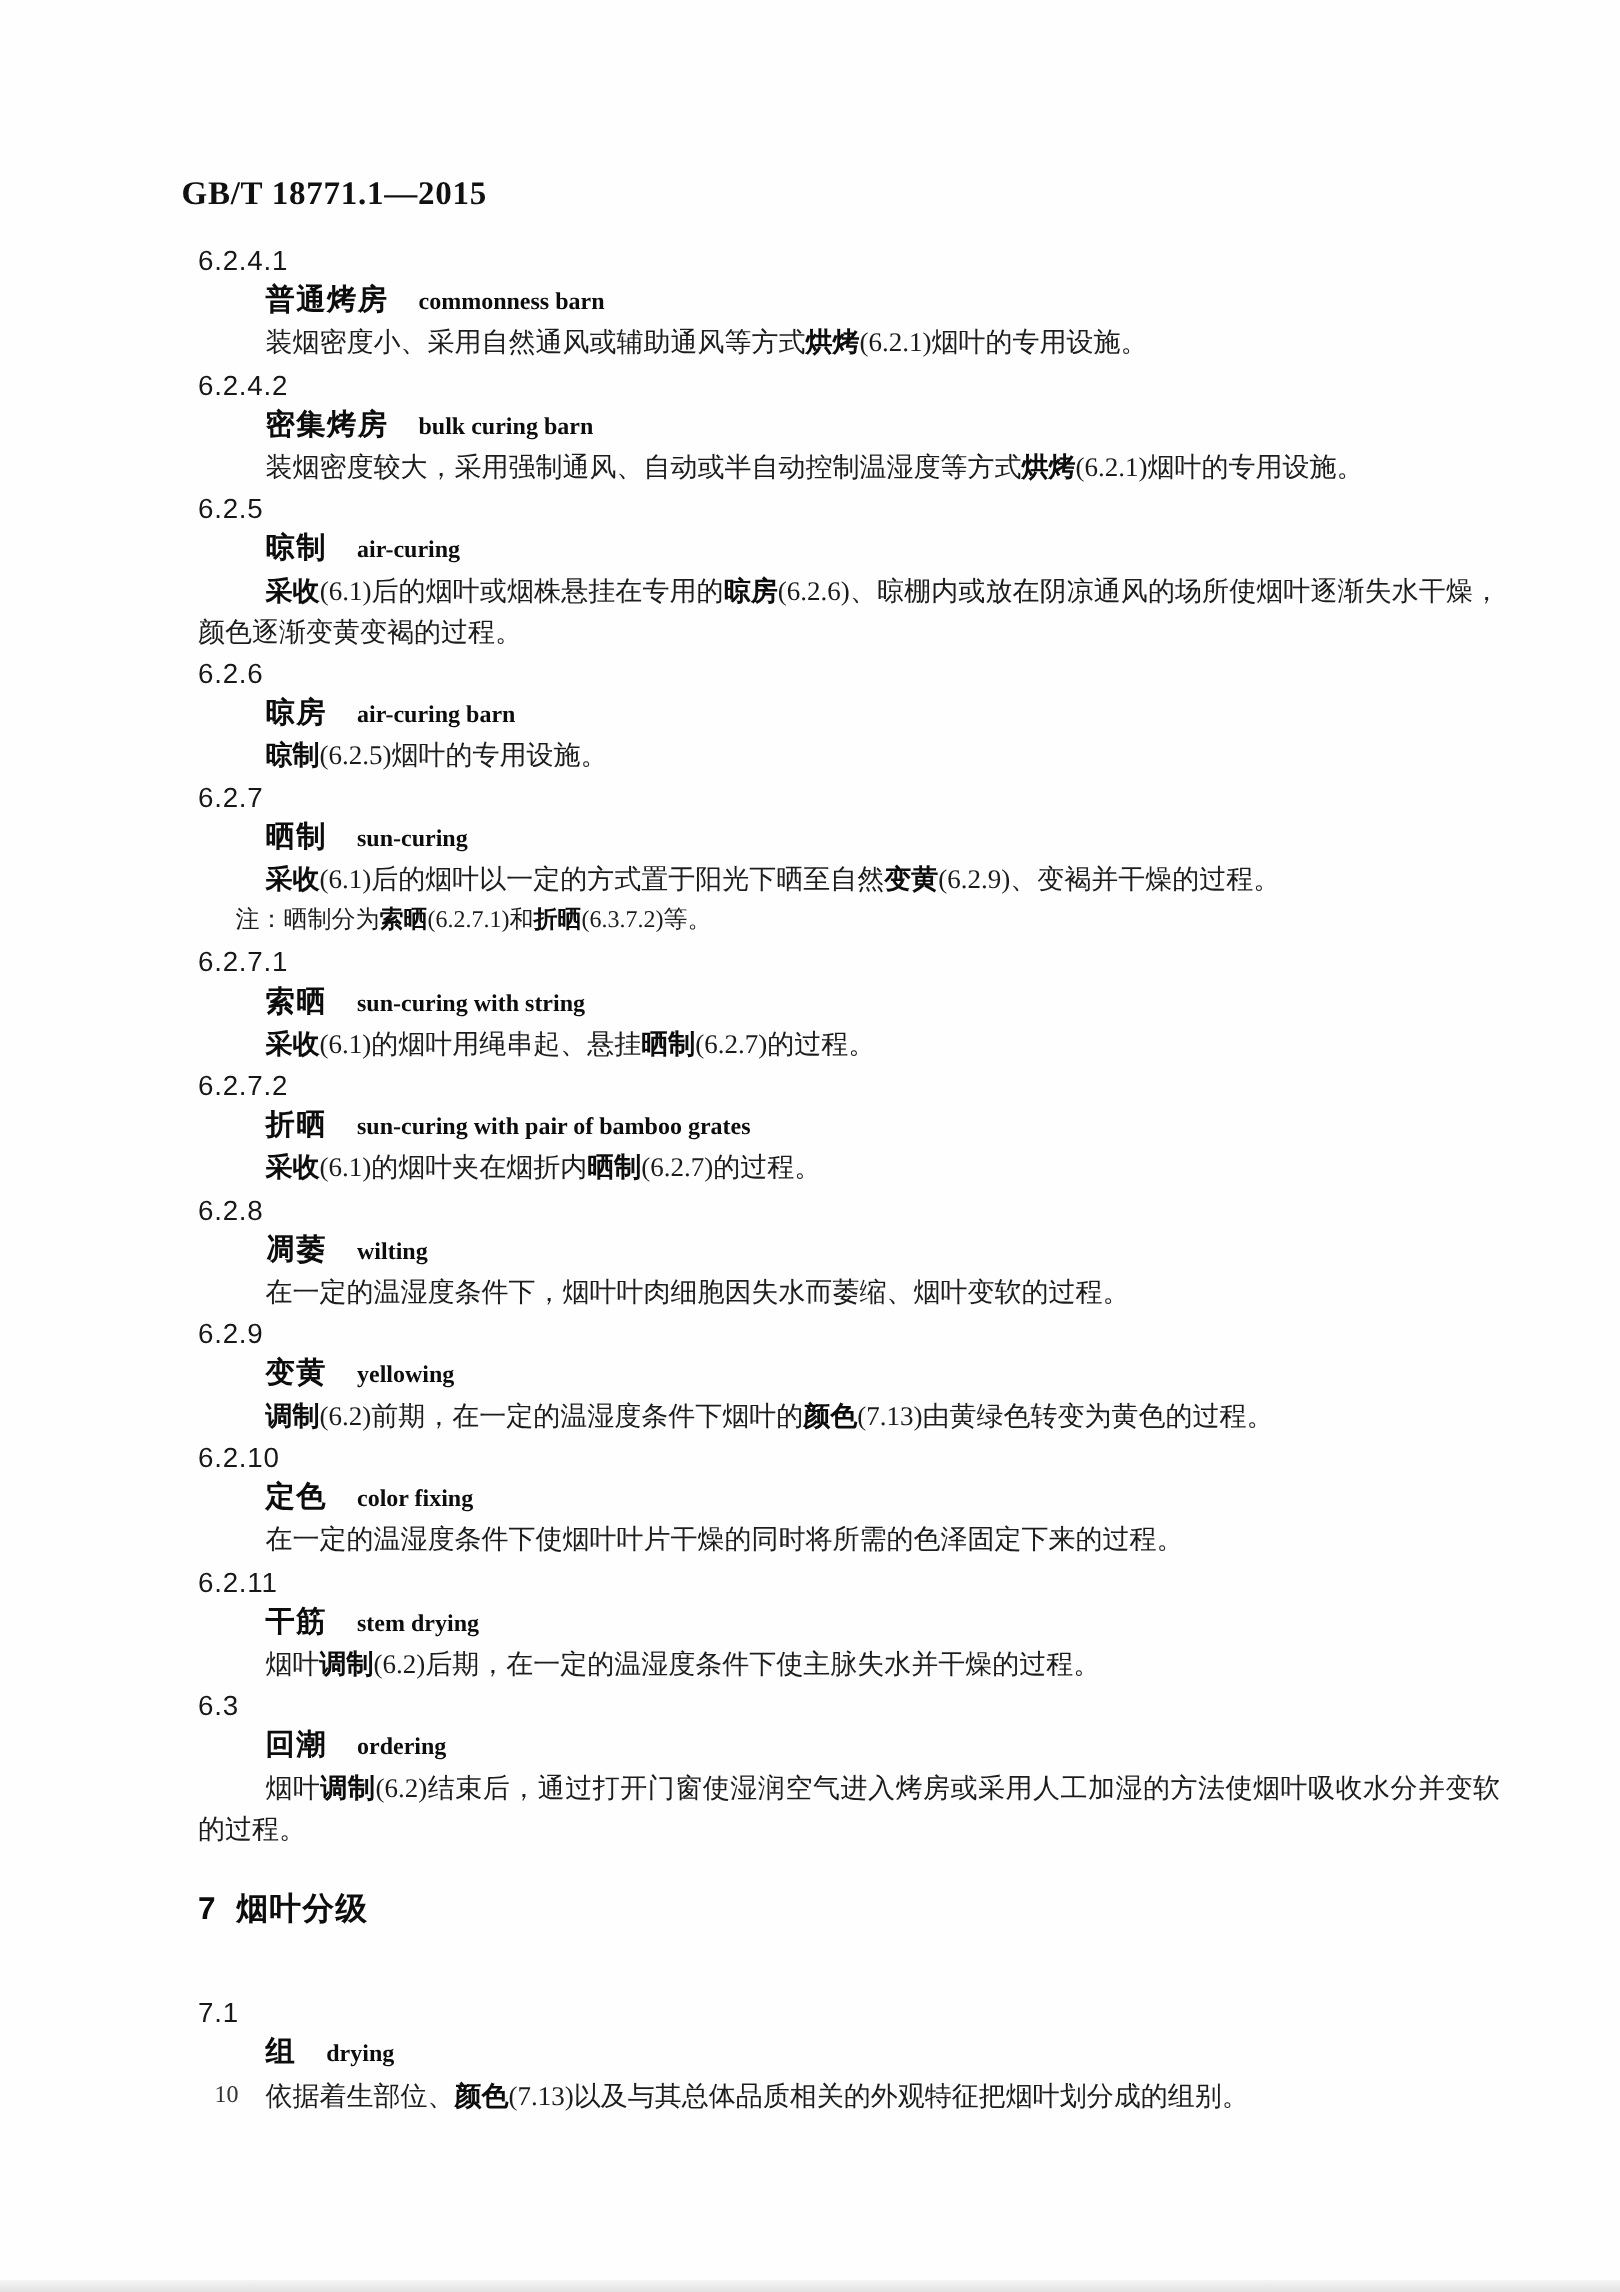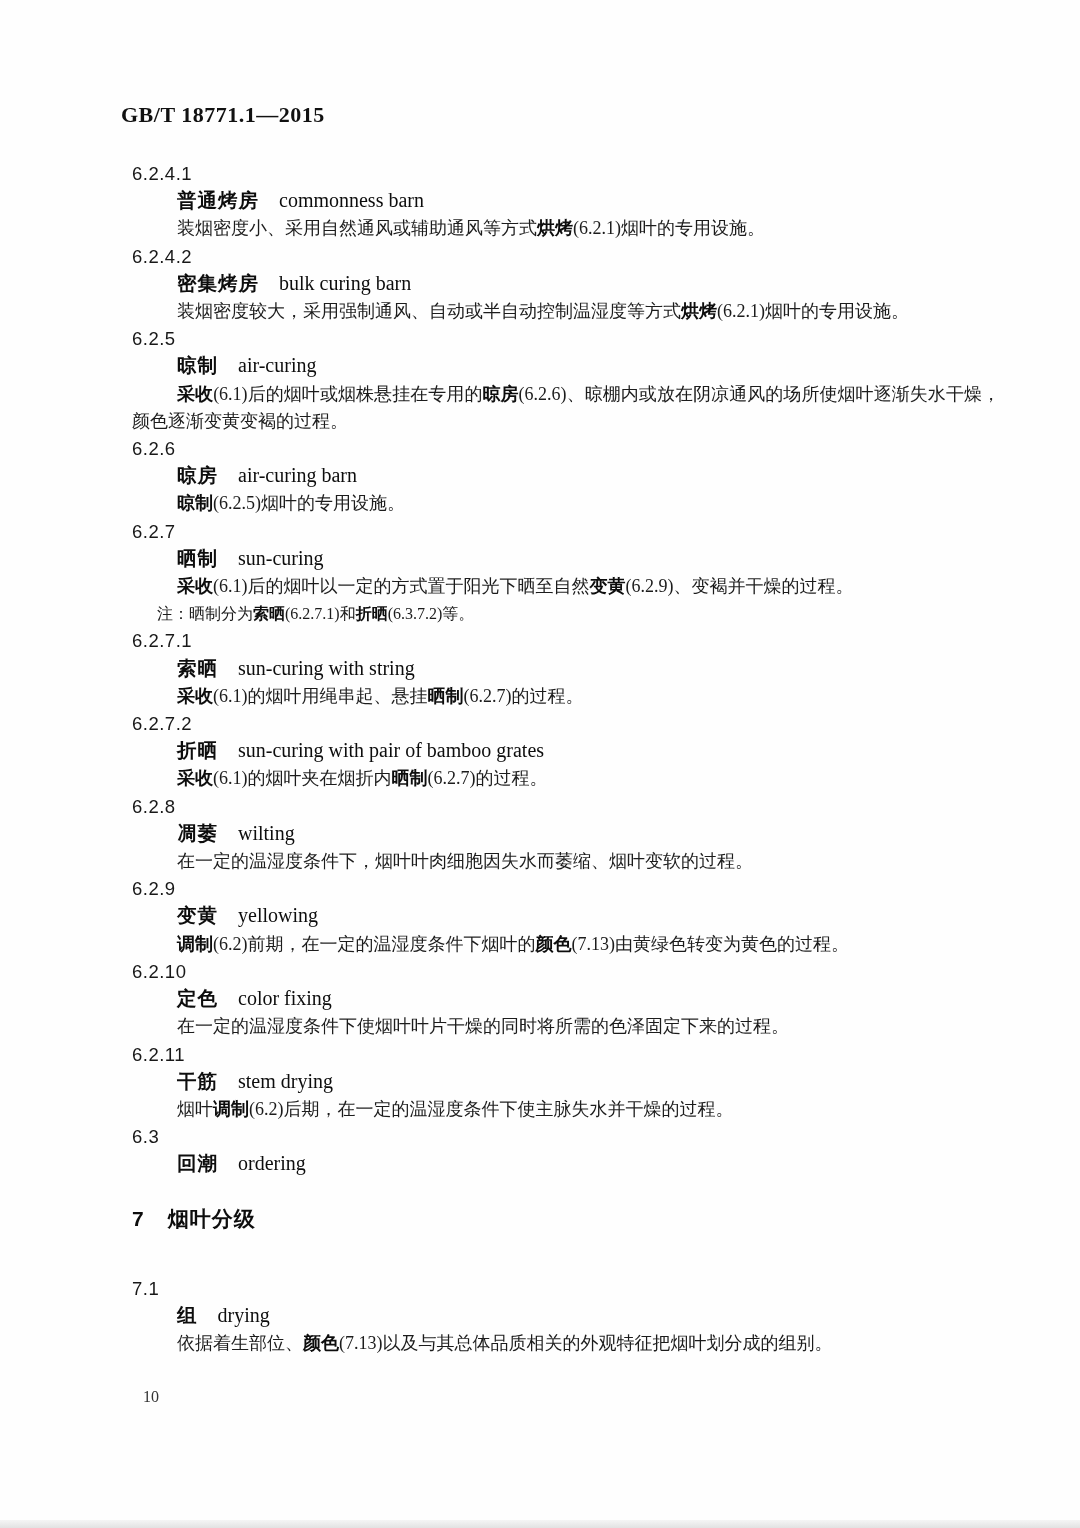--- a/index.html
+++ b/index.html
@@ -7,21 +7,21 @@
     position: relative;
     width: 1080px;
     height: 1528px;
     background: #fefefe;
     overflow: hidden;
     color: #1a1a1a;
     font-family: "Liberation Serif", "DejaVu Serif", serif;
   }
   .doc-header {
     position: absolute;
-    top: 102px;
+    top: 116px;
     left: 121px;
     font-family: "Liberation Serif", "DejaVu Serif", serif;
     font-weight: bold;
     font-size: 22px;
     letter-spacing: 0.5px;
     color: #111;
   }
   .content {
     position: absolute;
     top: 160px;
@@ -42,22 +42,22 @@
   }
   .term-cn {
     font-family: "Liberation Sans", "DejaVu Sans", sans-serif;
     font-weight: bold;
     font-size: 19.5px;
     color: #0d0d0d;
     letter-spacing: 1px;
   }
   .term-en {
     font-family: "Liberation Serif", "DejaVu Serif", serif;
-    font-weight: normal;
-    font-size: 20px;
+    font-weight: bold;
+    font-size: 16px;
     margin-left: 20px;
     color: #0d0d0d;
   }
   .def-para {
     font-size: 18px;
     line-height: 27.2px;
     text-indent: 45px;
     text-align: justify;
     color: #1c1c1c;
   }
@@ -73,21 +73,21 @@
     color: #1c1c1c;
   }
   .chapter-heading {
     margin-top: 26px;
     font-family: "Liberation Sans", "DejaVu Sans", sans-serif;
     font-weight: bold;
     font-size: 21px;
     line-height: 27.2px;
     color: #0d0d0d;
   }
-  .chapter-heading .chapter-title { margin-left: 24px; letter-spacing: 1px; font-family: Liberation Serif, serif; }
+  .chapter-heading .chapter-title { margin-left: 14px; letter-spacing: 1px; font-family: Liberation Serif, serif; }
   .block-gap-top { margin-top: 42px; }
   .page-num {
     position: absolute;
     left: 143px;
     top: 1388px;
     font-family: "Liberation Serif", "DejaVu Serif", serif;
     font-size: 16px;
     color: #333;
   }
   .scan-edge {
@@ -156,20 +156,21 @@
         <div class="def-para"><span>在一定的温湿度条件下使烟叶叶片干燥的同时将所需的色泽固定下来的过程。</span></div>
       </div>
       <div class="term-block">
         <div class="num-line">6.2.11</div>
         <div class="term-line"><span class="term-cn">干筋</span><span class="term-en">stem drying</span></div>
         <div class="def-para"><span>烟叶</span><span class="b">调制</span><span>(6.2)后期，在一定的温湿度条件下使主脉失水并干燥的过程。</span></div>
       </div>
       <div class="term-block">
         <div class="num-line">6.3</div>
         <div class="term-line"><span class="term-cn">回潮</span><span class="term-en">ordering</span></div>
+        <div class="def-para"><span>烟叶</span><span class="b">调制</span><span>(6.2)结束后，通过打开门窗使湿润空气进入烤房或采用人工加湿的方法使烟叶吸收水分并变软的过程。</span></div>
       </div>
       <div class="chapter-heading"><span class="chapter-number">7</span><span class="chapter-title">烟叶分级</span></div>
       <div class="term-block block-gap-top">
         <div class="num-line">7.1</div>
         <div class="term-line"><span class="term-cn">组</span><span class="term-en">drying</span></div>
         <div class="def-para"><span>依据着生部位、</span><span class="b">颜色</span><span>(7.13)以及与其总体品质相关的外观特征把烟叶划分成的组别。</span></div>
       </div>
     </div>
 
   <div class="page-num">10</div>

